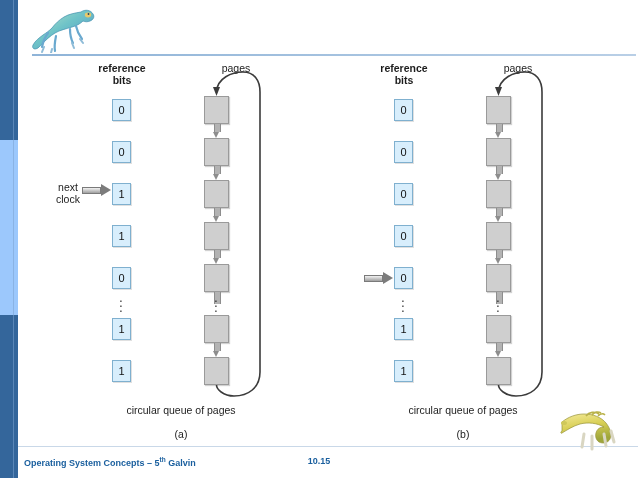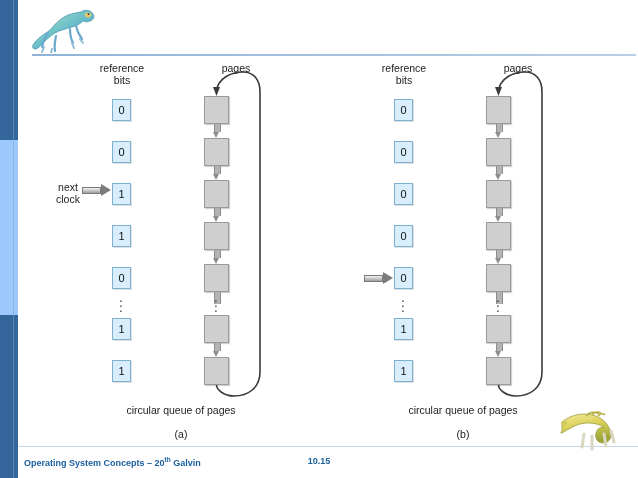--- a/index.html
+++ b/index.html
@@ -27,21 +27,21 @@
   #title-rule{position:absolute;left:14px;top:54px;width:604px;height:2px;
     background:linear-gradient(to right,#8fb4d8,#b9cfe6);}
 
   
   #figure{position:absolute;left:18px;top:56px;width:620px;height:390px;}
   .panel{position:absolute;top:0;width:290px;height:390px;}
   .panel.a{left:18px;}
   .panel.b{left:300px;}
 
   .col-head{position:absolute;font-size:10.5px;color:#1c1c1c;text-align:center;line-height:12px;}
-  .col-head.refbits{left:40px;top:6px;width:92px;}
+  .col-head.refbits{left:40px;top:6px;width:92px;font-weight:bold;}
   .col-head.pages{left:164px;top:6px;width:72px;}
 
   
   .bitcell{
     position:absolute;width:19px;height:22px;left:76px;
     background:#d8eefc;border:1px solid #7fb0cf;
     box-sizing:border-box;font-size:11px;color:#111;
     display:flex;align-items:center;justify-content:center;
     box-shadow:1px 1px 0 rgba(0,0,0,.12);
   }
@@ -279,15 +279,15 @@
         <stop offset="100%" stop-color="#9ea63a"></stop>
       </linearGradient>
     </defs>
     <path d="M4 16c6-5 14-8 22-8 9 0 17 3 22 9 4 5 6 11 4 16-2 4-7 5-11 3-3-2-4-6-3-9 1-4 4-6 8-6
              -7-4-16-5-24-3-7 2-13 6-18 9-1 1-2-1 0-2z" fill="url(#dinoB)" stroke="#97923a" stroke-width=".7"></path>
     <path d="M28 10c3-4 9-5 13-2M34 9c2-3 6-4 9-2M40 10c2-2 5-3 7-1" stroke="#b9b24a" stroke-width="1.6" fill="none"></path>
     <path d="M26 28l-2 13M34 30l0 13M46 28l2 12M53 25l3 11" stroke="#d9d6c2" stroke-width="3" fill="none" stroke-linecap="round"></path>
     <ellipse cx="6" cy="17" rx="3" ry="2" fill="#cfc85a"></ellipse>
   </svg>
 
-  <div id="foot-left"><span>Operating System Concepts – 20</span><sup>th</sup><span> Galvin</span></div>
+  <div id="foot-left"><span>Operating System Concepts – 5</span><sup>th</sup><span> Galvin</span></div>
   <div id="foot-center">10.15</div>
 </div>
 
 </body></html>

